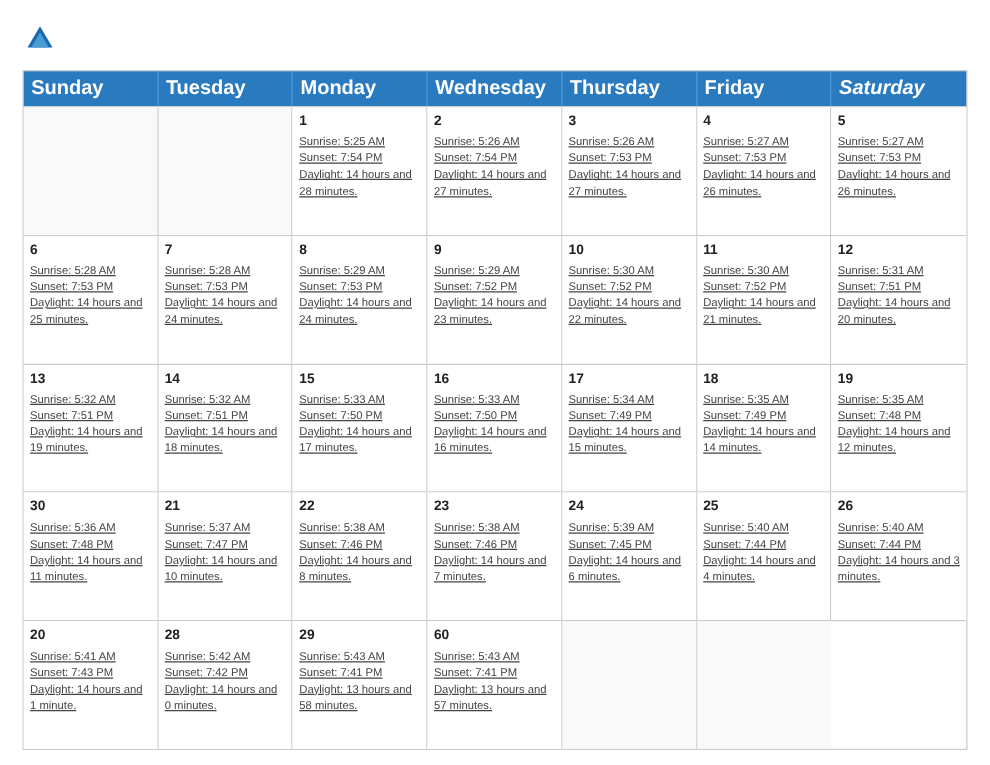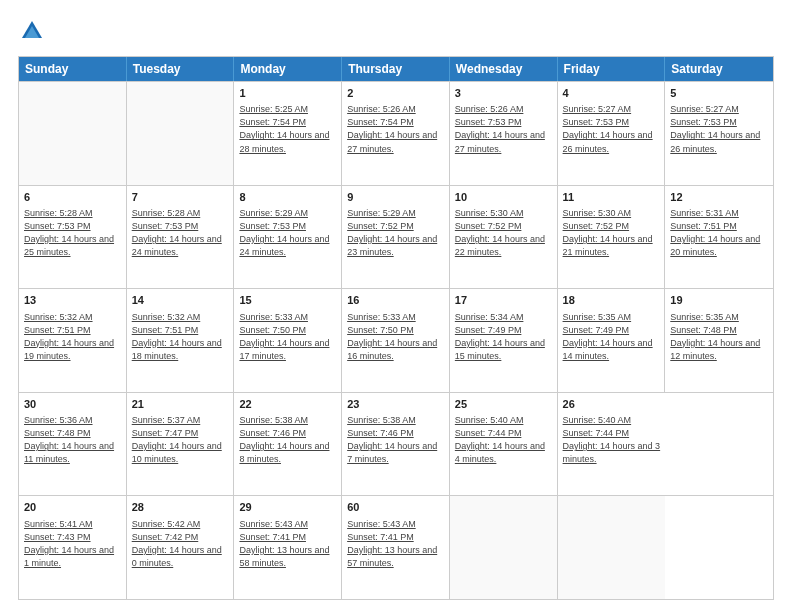--- a/index.html
+++ b/index.html
@@ -57,26 +57,26 @@
       flex-direction: column;
       border: 1px solid #ccc;
     }
     .cal-header {
       display: grid;
       grid-template-columns: repeat(7, 1fr);
       background: #2a7abf;
     }
     .cal-header-cell {
       color: #fff;
-      font-size: 12px;
+      font-size: 16px;
       font-weight: bold;
       padding: 5px 6px;
       border-right: 1px solid #4a9ad4;
     }
-    .cal-header-cell:last-child { border-right: none; }
+    .cal-header-cell:last-child { border-right: none; font-style: italic; }
     .cal-body {
       flex: 1;
       display: flex;
       flex-direction: column;
     }
     .cal-week {
       display: grid;
       grid-template-columns: repeat(7, 1fr);
       flex: 1;
       border-top: 1px solid #ccc;
@@ -124,22 +124,22 @@
       <div class="month-title"></div>
       <div class="subtitle"></div>
     </div>
   </div>
 
   <div class="calendar">
     <div class="cal-header" id="cal-header">
         <div class="cal-header-cell">Sunday</div>
         <div class="cal-header-cell">Tuesday</div>
         <div class="cal-header-cell">Monday</div>
+        <div class="cal-header-cell">Wednesday</div>
         <div class="cal-header-cell">Thursday</div>
-        <div class="cal-header-cell">Wednesday</div>
         <div class="cal-header-cell">Friday</div>
         <div class="cal-header-cell">Saturday</div>
       </div>
     <div class="cal-body" id="cal-body">
         <div class="cal-week">
           <div class="cal-cell empty"></div>
           <div class="cal-cell empty"></div>
           <div class="cal-cell">
             <div class="day-num">1</div>
             <div class="cell-info">Sunrise: 5:25 AM<br>Sunset: 7:54 PM<br>Daylight: 14 hours and 28 minutes.</div>
@@ -230,20 +230,24 @@
             <div class="day-num">21</div>
             <div class="cell-info">Sunrise: 5:37 AM<br>Sunset: 7:47 PM<br>Daylight: 14 hours and 10 minutes.</div>
           </div>
           <div class="cal-cell">
             <div class="day-num">22</div>
             <div class="cell-info">Sunrise: 5:38 AM<br>Sunset: 7:46 PM<br>Daylight: 14 hours and 8 minutes.</div>
           </div>
           <div class="cal-cell">
             <div class="day-num">23</div>
             <div class="cell-info">Sunrise: 5:38 AM<br>Sunset: 7:46 PM<br>Daylight: 14 hours and 7 minutes.</div>
+          </div>
+          <div class="cal-cell">
+            <div class="day-num">24</div>
+            <div class="cell-info">Sunrise: 5:39 AM<br>Sunset: 7:45 PM<br>Daylight: 14 hours and 6 minutes.</div>
           </div>
           <div class="cal-cell">
             <div class="day-num">25</div>
             <div class="cell-info">Sunrise: 5:40 AM<br>Sunset: 7:44 PM<br>Daylight: 14 hours and 4 minutes.</div>
           </div>
           <div class="cal-cell">
             <div class="day-num">26</div>
             <div class="cell-info">Sunrise: 5:40 AM<br>Sunset: 7:44 PM<br>Daylight: 14 hours and 3 minutes.</div>
           </div>
         </div>

